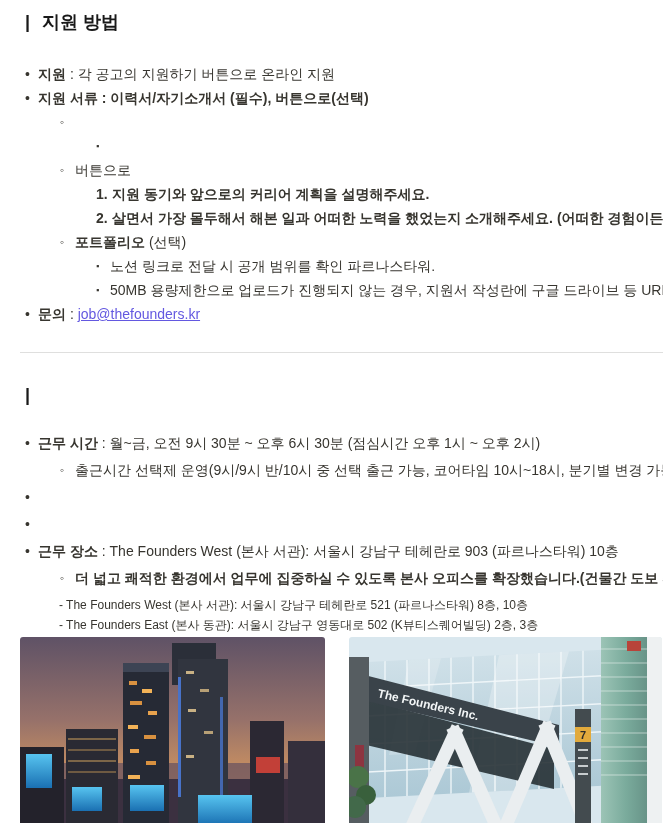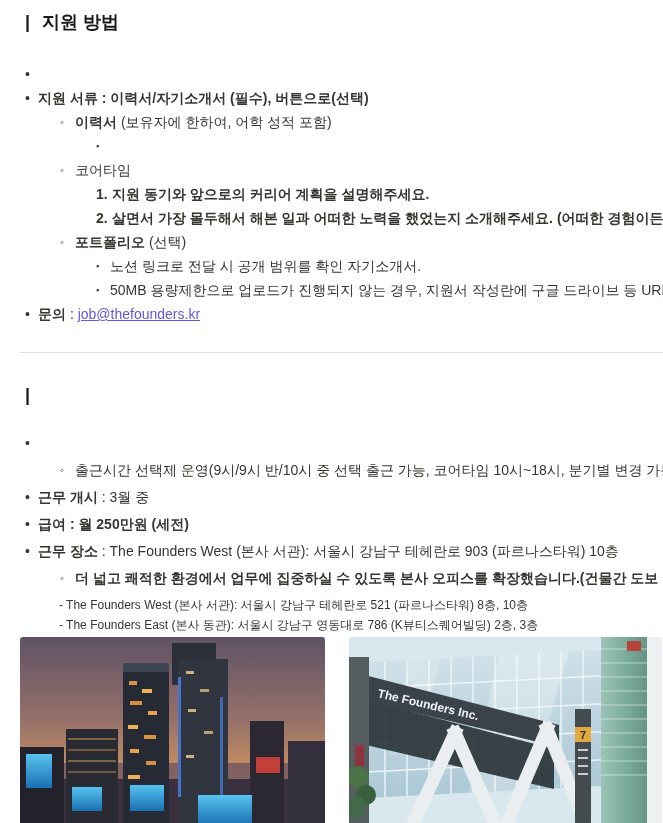--- a/index.html
+++ b/index.html
@@ -55,95 +55,94 @@
 <div class="page">
 
   <h2 class="heading">
     <span class="bar">|</span>
     <span>지원 방법</span>
   </h2>
 
   <div class="sec1">
     <div class="row l1 first-row">
       <span class="mk">•</span>
+      <span class="txt"><b class="bold">지원</b><span> : 각 공고의 지원하기 버튼으로 온라인 지원</span></span>
     </div>
     <div class="row l1">
       <span class="mk">•</span>
       <span class="txt"><b class="bold">지원 서류 : 이력서/자기소개서 (필수), 버튼으로(선택)</b></span>
     </div>
     <div class="row l2">
       <span class="mk">◦</span>
-      <span class="txt"><b class="bold">이력서</b><span> (보유자에 한하여, 어학 성적 포함)</span></span>
     </div>
     <div class="row l3">
       <span class="mk">▪</span>
     </div>
     <div class="row l2">
       <span class="mk">◦</span>
-      <span class="txt">코어타임</span>
+      <span class="txt">버튼으로</span>
     </div>
     <div class="row num">
       <span class="mk">1.</span>
       <span class="txt bold">지원 동기와 앞으로의 커리어 계획을 설명해주세요.</span>
     </div>
     <div class="row num">
       <span class="mk">2.</span>
       <span class="txt bold">살면서 가장 몰두해서 해본 일과 어떠한 노력을 했었는지 소개해주세요. (어떠한 경험이든 무관. 단, 대학입시제외)</span>
     </div>
     <div class="row l2">
       <span class="mk">◦</span>
       <span class="txt"><b class="bold">포트폴리오</b><span> (선택)</span></span>
     </div>
     <div class="row l3">
       <span class="mk">▪</span>
-      <span class="txt">노션 링크로 전달 시 공개 범위를 확인 자기소개서.</span>
+      <span class="txt">노션 링크로 전달 시 공개 범위를 확인 파르나스타워.</span>
     </div>
     <div class="row l3">
       <span class="mk">▪</span>
       <span class="txt">50MB 용량제한으로 업로드가 진행되지 않는 경우, 지원서 작성란에 구글 드라이브 등 URL 형태로 업로드 부탁드립니다.</span>
     </div>
     <div class="row l1">
       <span class="mk">•</span>
       <span class="txt"><b class="bold">문의</b><span> : </span><a class="mail-link" href="#">job@thefounders.kr</a></span>
     </div>
   </div>
 
   <hr class="divider">
 
   <h2 class="heading heading2">
     <span class="bar">|</span>
   </h2>
 
   <div class="sec2">
     <div class="row l1 first-row">
       <span class="mk">•</span>
+      <span class="txt"><b class="bold">근무 시간</b><span> : 월~금, 오전 9시 30분 ~ 오후 6시 30분 (점심시간 오후 1시 ~ 오후 2시)</span></span>
     </div>
     <div class="row l2">
       <span class="mk">◦</span>
       <span class="txt">출근시간 선택제 운영(9시/9시 반/10시 중 선택 출근 가능, 코어타임 10시~18시, 분기별 변경 가능)</span>
     </div>
     <div class="row l1">
       <span class="mk">•</span>
-      <span class="txt"><b class="bold">근무 개시</b><span> : 3월 중</span></span>
-    </div>
-    <div class="row l1">
-      <span class="mk">•</span>
-      <span class="txt"><b class="bold">급여 : 월 250만원 (세전)</b></span>
+    </div>
+    <div class="row l1">
+      <span class="mk">•</span>
     </div>
     <div class="row l1">
       <span class="mk">•</span>
       <span class="txt"><b class="bold">근무 장소</b><span> : The Founders West (본사 서관): 서울시 강남구 테헤란로 903 (파르나스타워) 10층</span></span>
     </div>
     <div class="row l2">
       <span class="mk">◦</span>
       <span class="txt"><b class="bold">더 넓고 쾌적한 환경에서 업무에 집중하실 수 있도록 본사 오피스를 확장했습니다.(건물간 도보 5분 거리)</b></span>
     </div>
     <div class="group">
       <div class="sub">- The Founders West (본사 서관): 서울시 강남구 테헤란로 521 (파르나스타워) 8층, 10층</div>
-      <div class="sub">- The Founders East (본사 동관): 서울시 강남구 영동대로 786 (K뷰티스퀘어빌딩) 2층, 3층</div>
+      <div class="sub">- The Founders East (본사 동관): 서울시 강남구 영동대로 502 (K뷰티스퀘어빌딩) 2층, 3층</div>
     </div>
   </div>
 
   <div class="photos">
 
     <svg class="photo" width="305" height="196" viewBox="0 0 305 196">
       <defs>
         <linearGradient id="skyL" x1="0" y1="0" x2="0" y2="1">
           <stop offset="0" stop-color="#5f5266"></stop>
           <stop offset="0.42" stop-color="#96716a"></stop>

